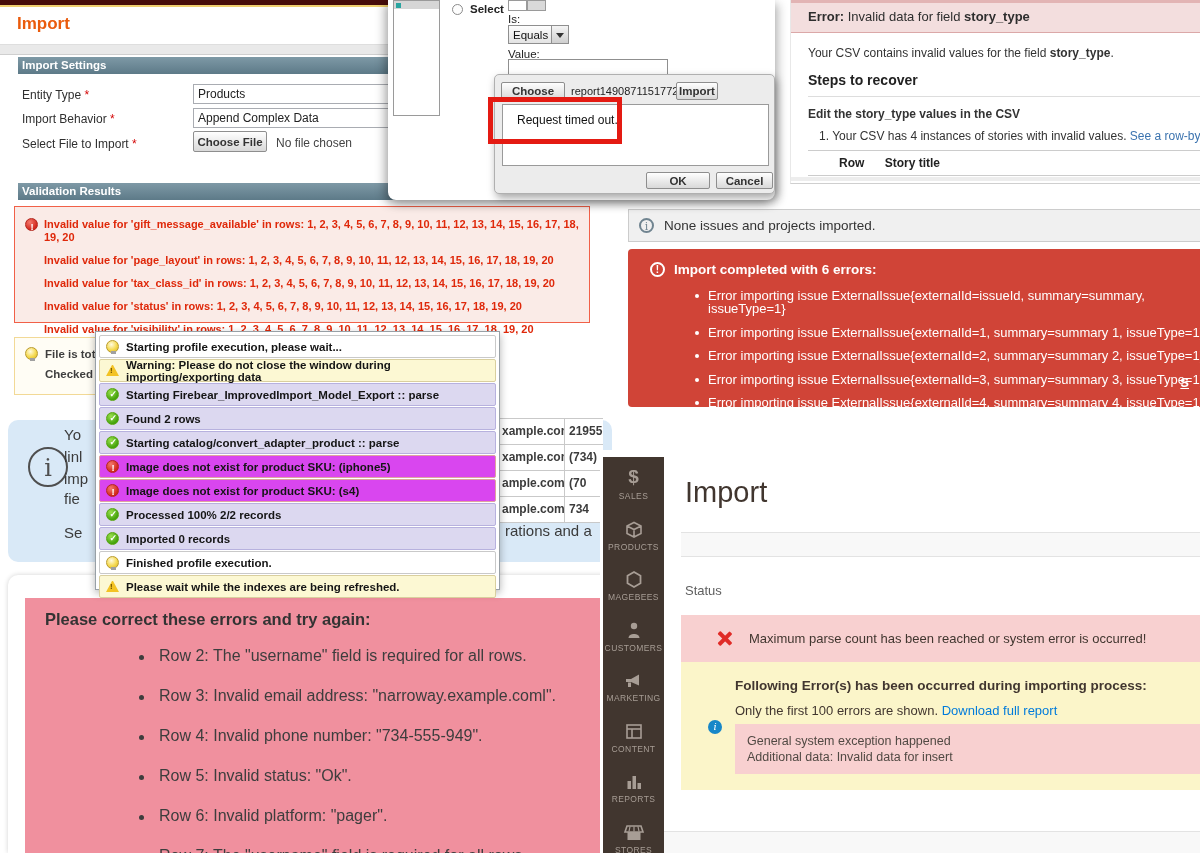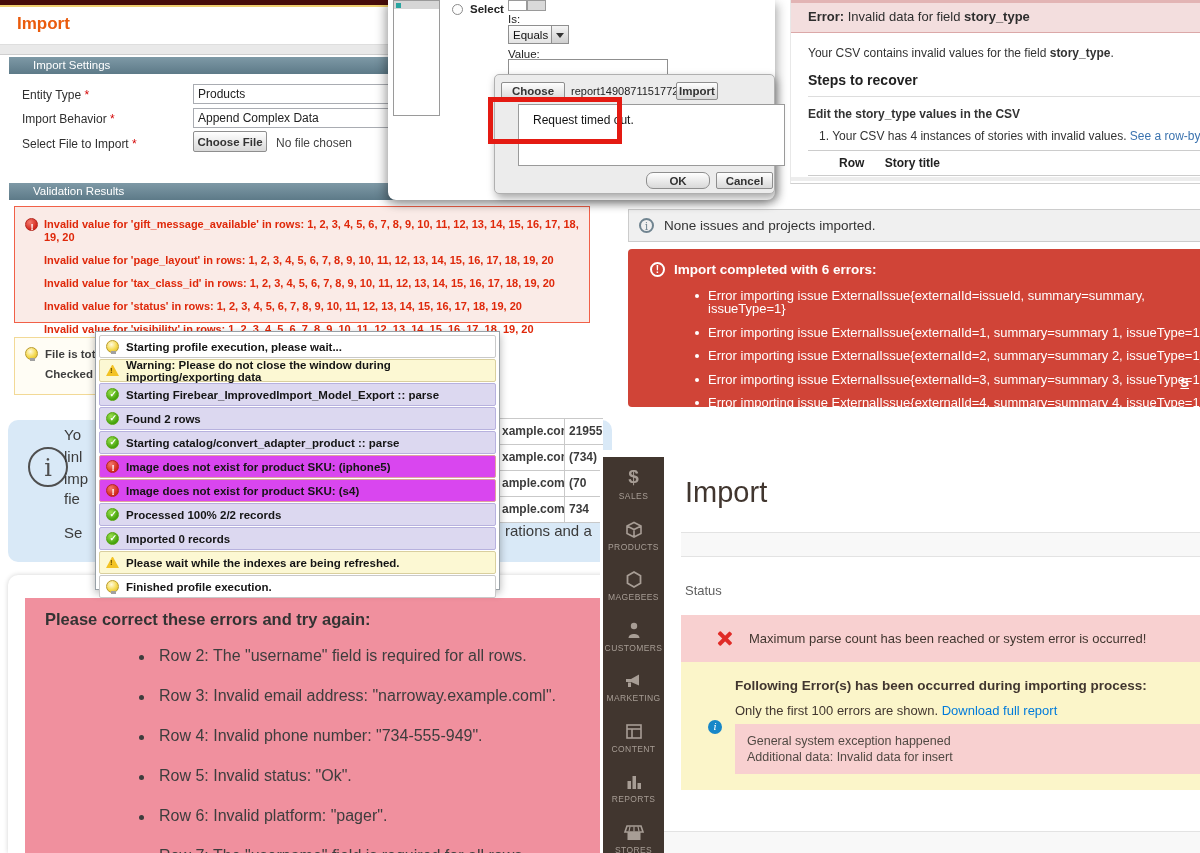--- a/index.html
+++ b/index.html
@@ -6,22 +6,22 @@
   .stage{position:relative;width:1200px;height:853px;background:#fff;overflow:hidden;
          font-family:"Liberation Sans",sans-serif;}
   .abs{position:absolute;}
 
   
   .m1-topbar{left:0;top:0;width:612px;height:5px;background:#470c0a;}
   .m1-gold{left:0;top:5px;width:612px;height:2px;background:#efcf6f;}
   .m1-title{left:17px;top:14px;font-size:17px;font-weight:bold;color:#ea5b0c;}
   .m1-graybar{left:0;top:44px;width:612px;height:9px;background:#e9e9e9;
               border-top:1px solid #dedede;border-bottom:1px solid #cfcfcf;}
-  .m1-secbar{left:9px;width:595px;height:17px;background:linear-gradient(#7e99a6,#5d7a88);
-             color:#fff;font-size:11.5px;font-weight:normal;line-height:17px;padding-left:24px;box-sizing:border-box;}
+  .m1-secbar{left:18px;width:595px;height:17px;background:linear-gradient(#7e99a6,#5d7a88);
+             color:#fff;font-size:11.5px;font-weight:bold;line-height:17px;padding-left:4px;box-sizing:border-box;}
   .m1-label{font-size:12px;color:#2f2f2f;}
   .req{color:#d40707;}
   .m1-select{width:196px;height:20px;border:1px solid #a9acb2;background:#fff;font-size:12px;
              color:#222;padding:2px 4px;box-sizing:border-box;line-height:15px;}
   .btn{border:1px solid #8e8e8e;background:linear-gradient(#fefefe,#d9d9d9);border-radius:2px;
        font-family:"Liberation Sans",sans-serif;font-size:11.5px;font-weight:bold;color:#333;
        text-align:center;box-sizing:border-box;}
   .m1-errbox{left:14px;top:206px;width:576px;height:117px;background:#faebe7;
              border:1px solid #f16048;box-sizing:border-box;padding:11px 10px 0 10px;}
   .m1-err{display:flex;align-items:flex-start;margin-bottom:10px;font-size:11px;font-weight:bold;
@@ -81,21 +81,21 @@
   .equals{display:flex;}
   .equals .val{width:44px;height:19px;border:1px solid #8f8f8f;background:linear-gradient(#fefefe,#e3e3e3);
                font-size:11.5px;line-height:18px;padding-left:4px;box-sizing:border-box;color:#111;}
   .equals .arr{width:17px;height:19px;border:1px solid #8f8f8f;border-left:none;background:linear-gradient(#f4f4f4,#cfcfcf);
                box-sizing:border-box;position:relative;}
   .equals .arr::after{content:"";position:absolute;left:4px;top:7px;border-left:4px solid transparent;
                border-right:4px solid transparent;border-top:5px solid #333;}
   .vinput{width:160px;height:20px;border:1px solid #8f8f8f;background:#fff;box-sizing:border-box;}
   .popup{left:106px;top:74px;width:279px;height:118px;background:#ececec;border:1px solid #b0b0b0;
          border-radius:5px;box-shadow:2px 4px 9px rgba(0,0,0,.35);}
-  .ta{left:23px;top:29px;width:267px;height:62px;border:1px solid #9a9a9a;background:#fff;box-sizing:border-box;
+  .ta{left:7px;top:29px;width:267px;height:62px;border:1px solid #9a9a9a;background:#fff;box-sizing:border-box;
       font-size:12px;color:#111;padding:8px 0 0 14px;}
   .redmark{left:488px;top:97px;width:124px;height:37px;border:5px solid #e41a12;z-index:30;}
 
   
   .piv{left:790px;top:0;width:410px;height:184px;background:#fff;border-bottom:1px solid #cfcfcf;
        border-left:1px solid #e8e8e8;box-sizing:border-box;}
   .piv-h{left:0;top:0;width:410px;height:33px;background:#f3dede;border-top:3px solid #e2b4b4;
          border-bottom:1px solid #dba8a8;box-sizing:border-box;font-size:13px;color:#2e2e2e;
          line-height:28px;padding-left:17px;}
   .piv-body{font-size:12px;color:#333;}
@@ -287,29 +287,29 @@
       <div class="lrow ok">
 
         <span class="i ok"></span>
         <span><span>Processed </span><b>100% 2/2</b><span> records</span></span>
       </div>
       <div class="lrow ok">
 
         <span class="i ok"></span>
         <span><span>Imported </span><b>0</b><span> records</span></span>
       </div>
+      <div class="lrow plain">
+
+        <span class="i bulb"></span>
+        <span><span>Finished profile execution.</span><b></b><span></span></span>
+      </div>
       <div class="lrow warn">
 
         <span class="i warn"></span>
         <span><span>Please wait while the indexes are being refreshed.</span><b></b><span></span></span>
-      </div>
-      <div class="lrow plain">
-
-        <span class="i bulb"></span>
-        <span><span>Finished profile execution.</span><b></b><span></span></span>
       </div>
     </div>
 
   <div class="abs dlg">
     <div class="abs listbox">
       <div class="thumb"></div>
       <div class="sel"></div>
     </div>
     <div class="abs radio" style="left:64px;top:4px;"></div>
     <div class="abs dlabel" style="left:82px;top:3px;font-weight:bold;">Select</div>
@@ -324,21 +324,21 @@
     <input class="abs vinput" style="left: 120px; top: 59px;" value="">
     <div class="abs dlabel" style="left:120px;top:64px;margin-top:19px;text-decoration:underline;">Browse values...</div>
 
     <div class="abs popup">
       <div class="abs btn" style="left:6px;top:7px;width:64px;height:18px;line-height:17px;">Choose File</div>
       <div class="abs" style="left:76px;top:10px;font-size:11px;color:#222;">report1490871151772.csv</div>
       <div class="abs btn" style="left:181px;top:7px;width:42px;height:18px;line-height:17px;">Import</div>
       <div class="abs ta">
         <span>Request timed out.</span>
       </div>
-      <div class="abs btn" style="left:151px;top:97px;width:64px;height:17px;line-height:16px;border-radius:7px;">OK</div>
+      <div class="abs btn" style="left:151px;top:97px;width:64px;height:17px;line-height:16px;">OK</div>
       <div class="abs btn" style="left:221px;top:97px;width:57px;height:17px;line-height:16px;">Cancel</div>
     </div>
   </div>
   <div class="abs redmark"></div>
 
   <div class="abs piv">
     <div class="abs piv-h">
       <b>Error:</b><span> Invalid data for field </span><b>story_type</b>
     </div>
     <div class="abs piv-body" style="left:17px;top:46px;">

